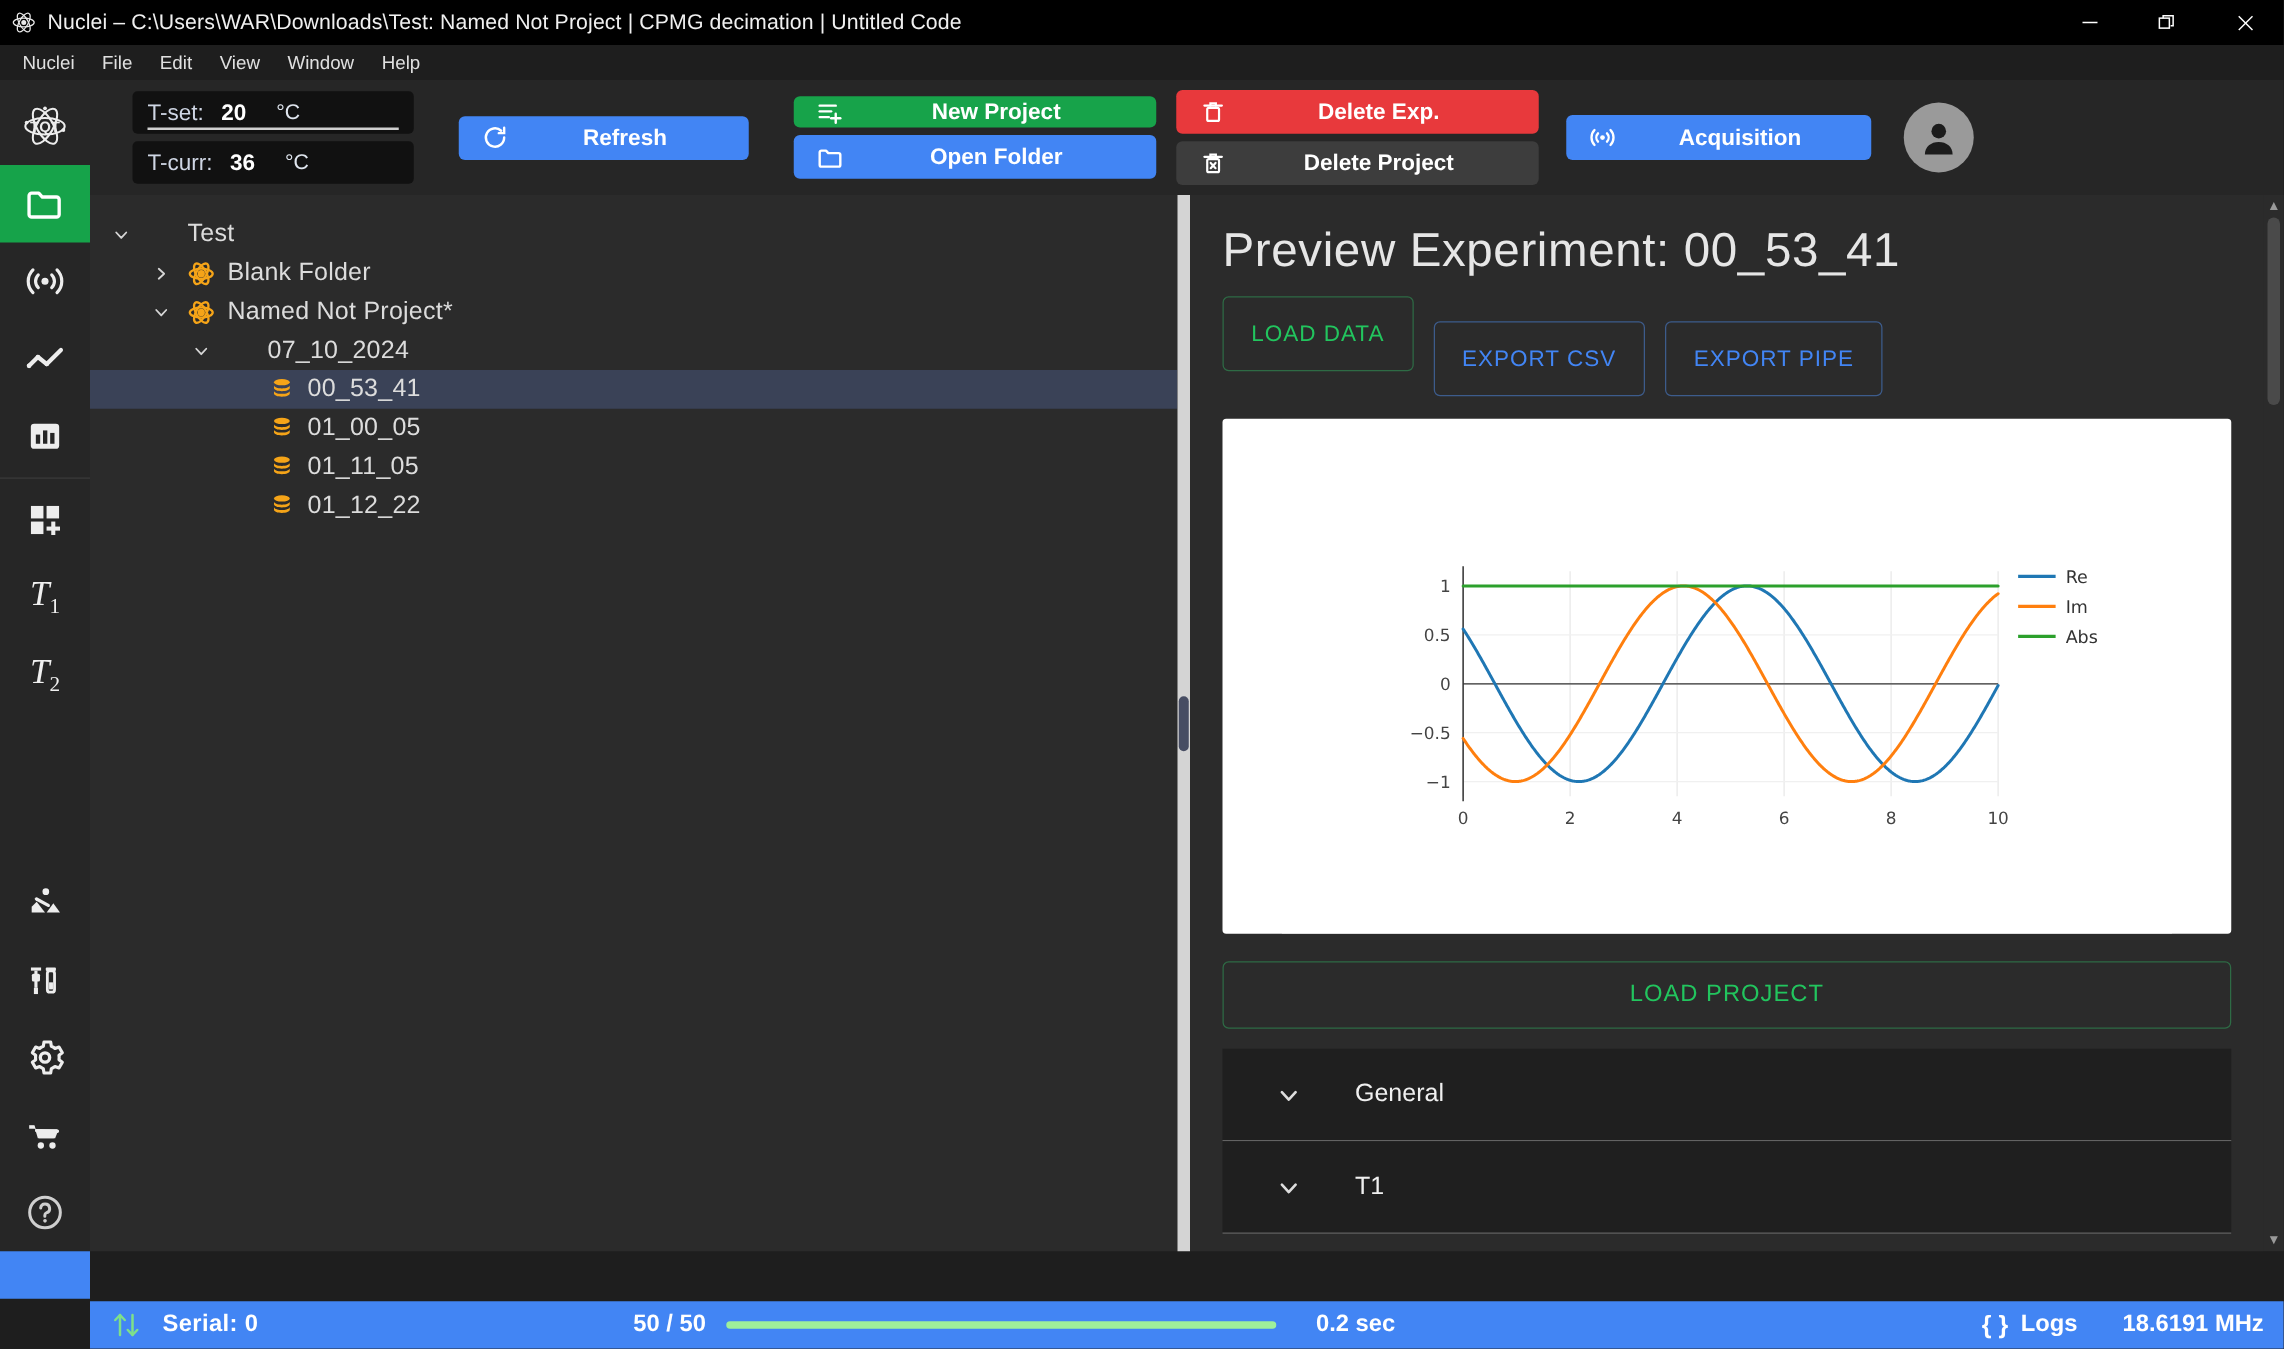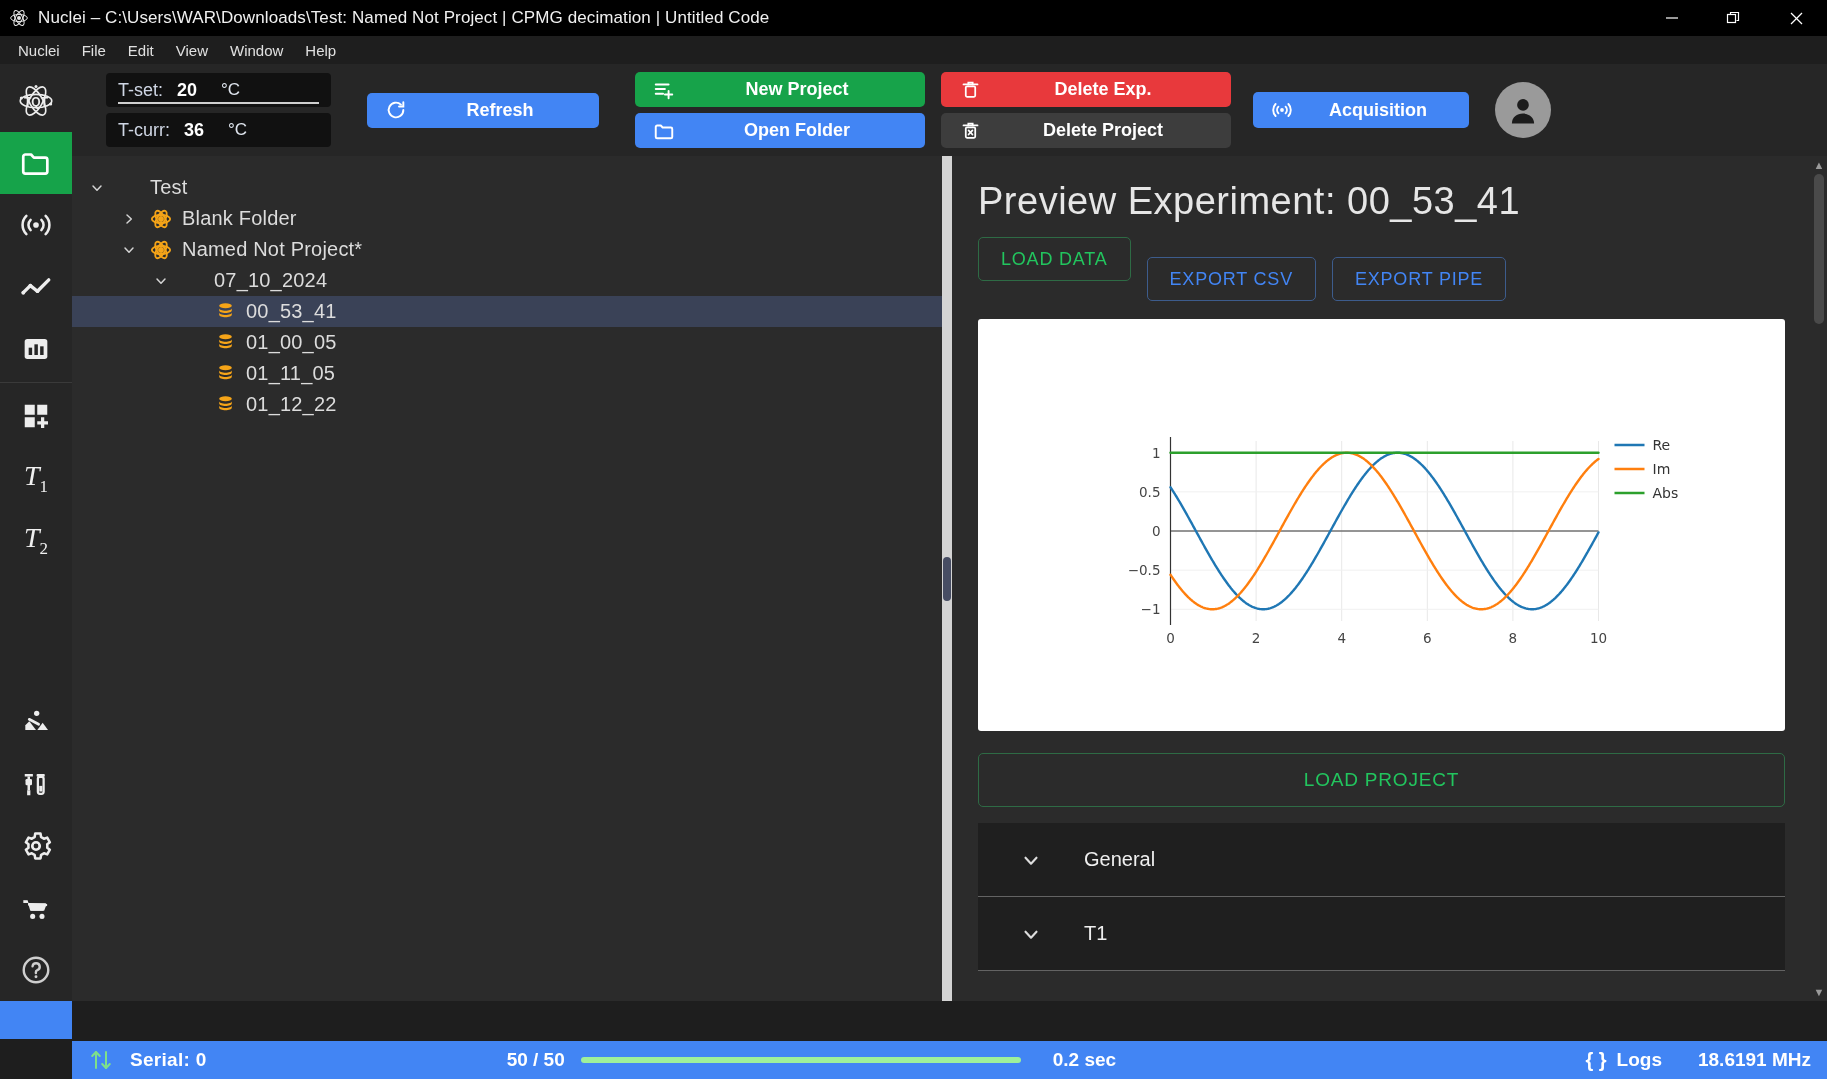--- a/index.html
+++ b/index.html
@@ -81,26 +81,26 @@
   .btn {
     display: flex; align-items: center; border: none; border-radius: 5px;
     color: #fff; font-size: 18px; font-family: "Liberation Sans", sans-serif;
     cursor: pointer; padding: 0 12px; gap: 0;
   }
   .btn .bicon { width: 34px; display: flex; align-items: center; justify-content: center; flex: 0 0 34px; }
   .btn .blabel { flex: 1 1 auto; text-align: center; font-weight: 700; }
 
   .refresh-btn { width: 232px; height: 35px; background: #4285f4; margin-left: 36px; }
   .two-stack { display: flex; flex-direction: column; gap: 6px; margin-left: 36px; }
-  .new-project-btn { width: 290px; height: 35px; background: #17a34a; }
+  .new-project-btn { width: 290px; height: 25px; background: #17a34a; }
   .open-folder-btn { width: 290px; height: 35px; background: #4285f4; }
   .delete-stack { display: flex; flex-direction: column; gap: 6px; margin-left: 16px; }
   .delete-exp-btn { width: 290px; height: 35px; background: #e8393c; }
   .delete-project-btn { width: 290px; height: 35px; background: #3d3d3d; }
-  .acq-btn { width: 216px; height: 36px; background: #4285f4; margin-left: 22px; }
+  .acq-btn { width: 244px; height: 36px; background: #4285f4; margin-left: 22px; }
   .avatar {
     width: 56px; height: 56px; border-radius: 50%; background: #9a9a9a; margin-left: 26px;
     display: flex; align-items: center; justify-content: center;
   }
 
   
   .panes { flex: 1 1 auto; display: flex; min-height: 0; background: #2b2b2b; }
   .pane-left {
     flex: 0 0 870px; background: #2b2b2b; overflow: hidden; position: relative; padding-top: 16px;
   }
@@ -121,21 +121,21 @@
   .tree-row.selected { background: #3a4257; }
   .tw-chev { width: 22px; display: flex; align-items: center; justify-content: center; color: #d5d5d5; flex: 0 0 22px; }
   .tw-chev.empty { visibility: hidden; }
   .tw-icon { width: 26px; display: flex; align-items: center; justify-content: center; flex: 0 0 26px; }
   .tw-label { font-size: 20px; letter-spacing: .2px; }
 
   
   .preview-title { font-size: 38px; color: #e6e6e6; font-weight: 400; letter-spacing: .5px; margin: 6px 0 14px 0; }
   .chip-row { display: flex; gap: 16px; margin-bottom: 18px; }
   .chip {
-    height: 44px; border-radius: 5px; background: transparent; display: flex; align-items: center;
+    height: 60px; border-radius: 5px; background: transparent; display: flex; align-items: center;
     justify-content: center; padding: 0 22px; font-size: 18px; letter-spacing: .8px; cursor: pointer;
   }
   .chip.green { border: 1px solid #2e6b45; color: #22c55e; }
   .chip.blue  { border: 1px solid #3d5c8c; color: #4285f4; margin-top: 20px; }
 
   .plot-card {
     background: #fff; border-radius: 3px; height: 412px; position: relative; overflow: hidden;
   }
   .load-project-btn {
     margin-top: 22px; height: 54px; border: 1px solid #2e6b45; border-radius: 5px;

